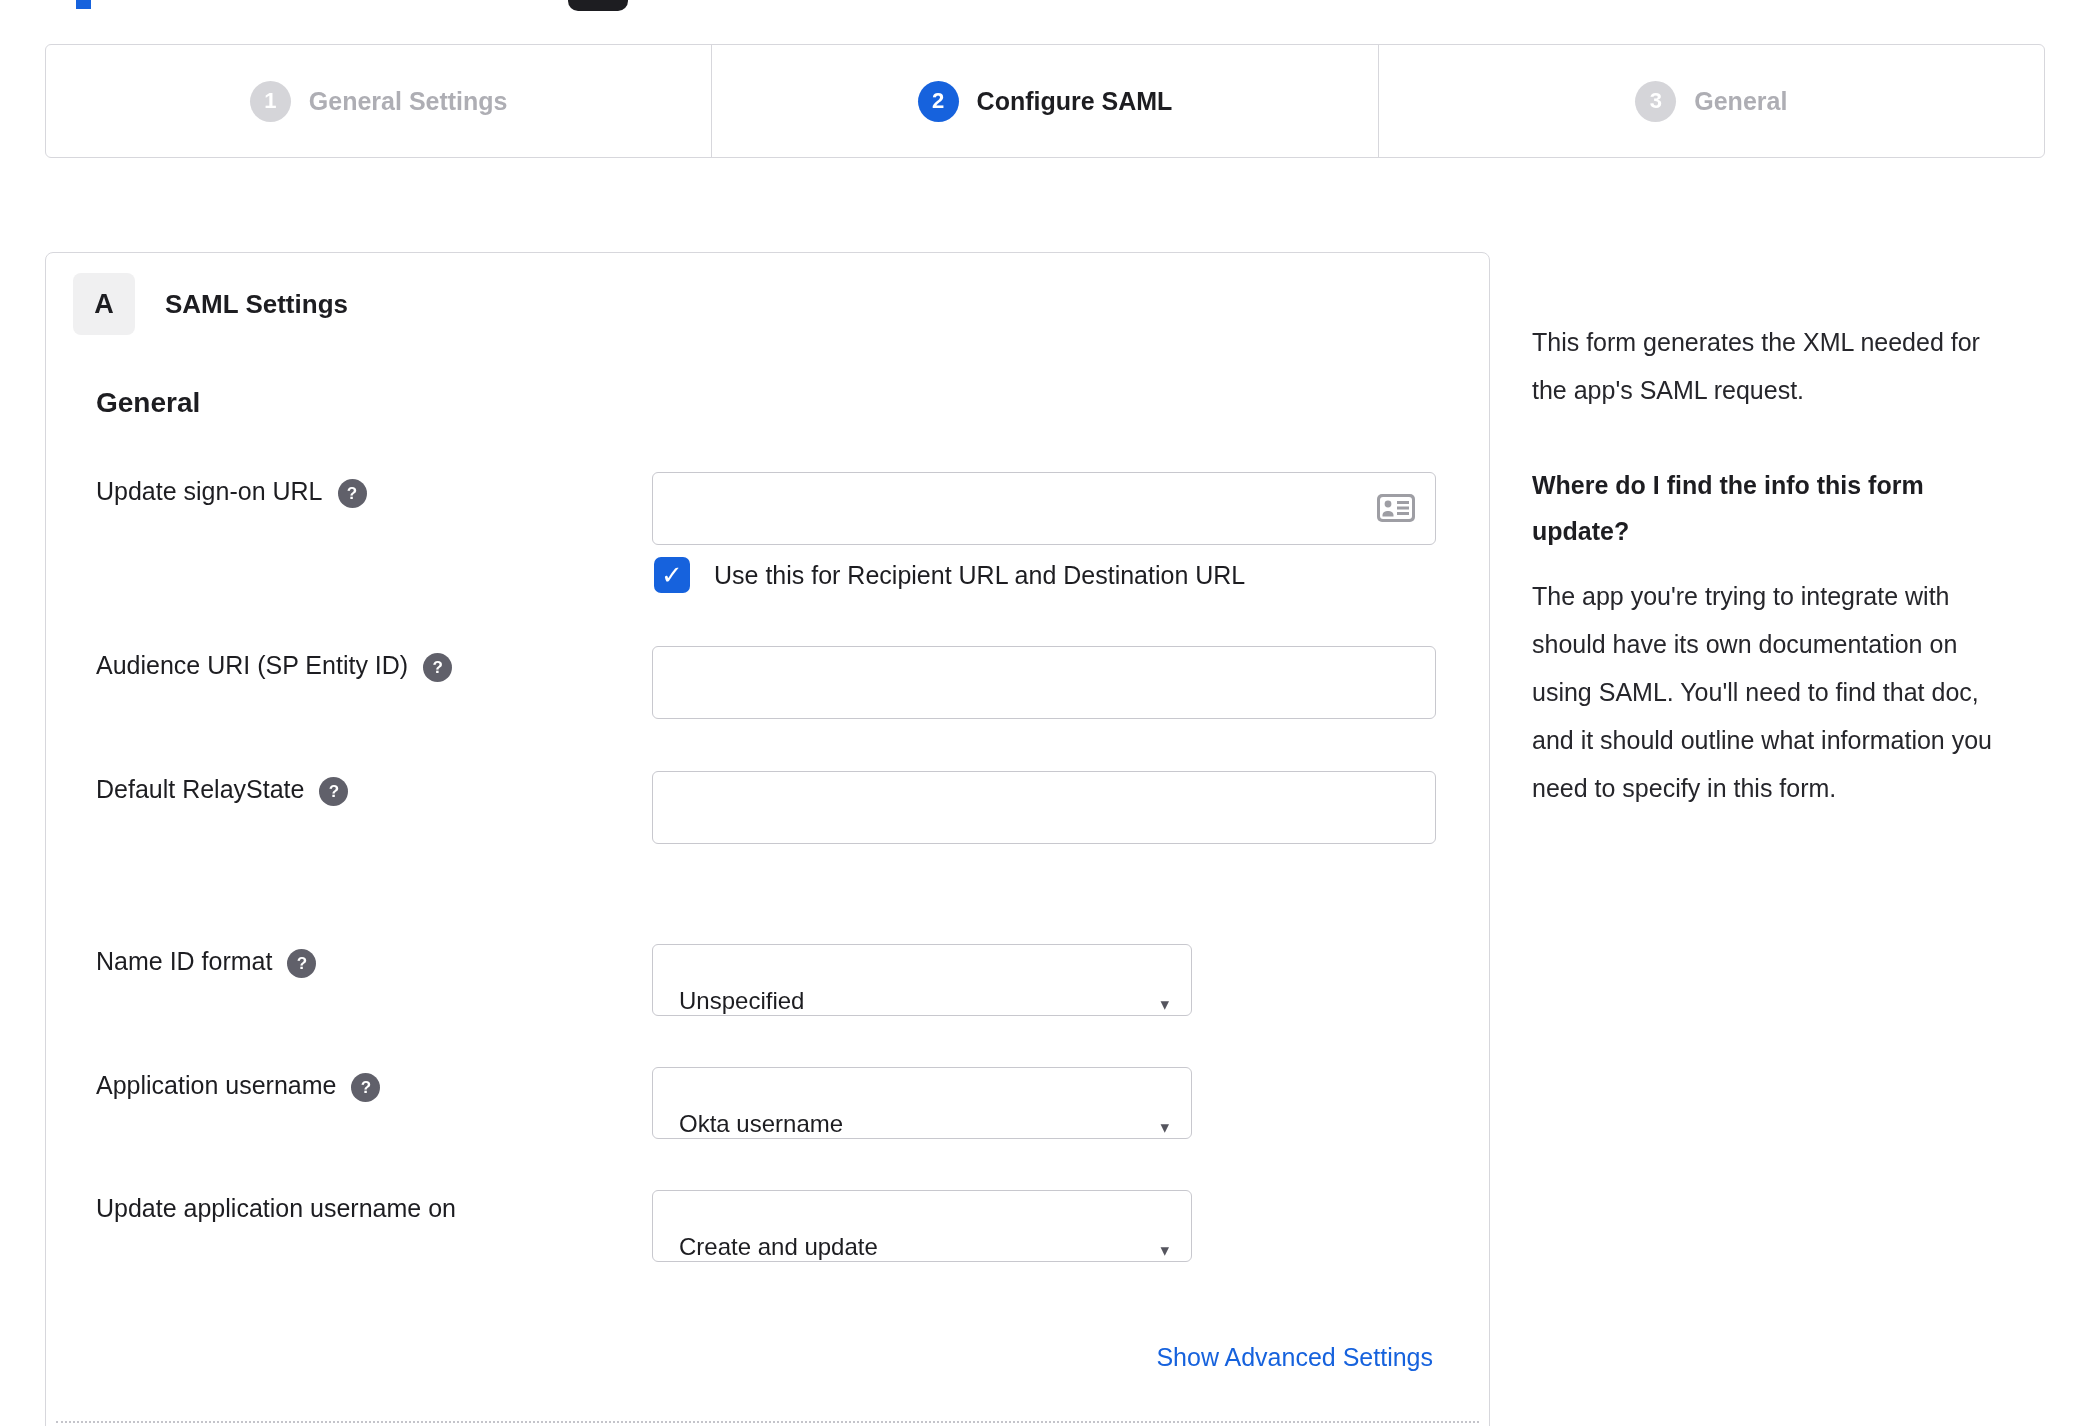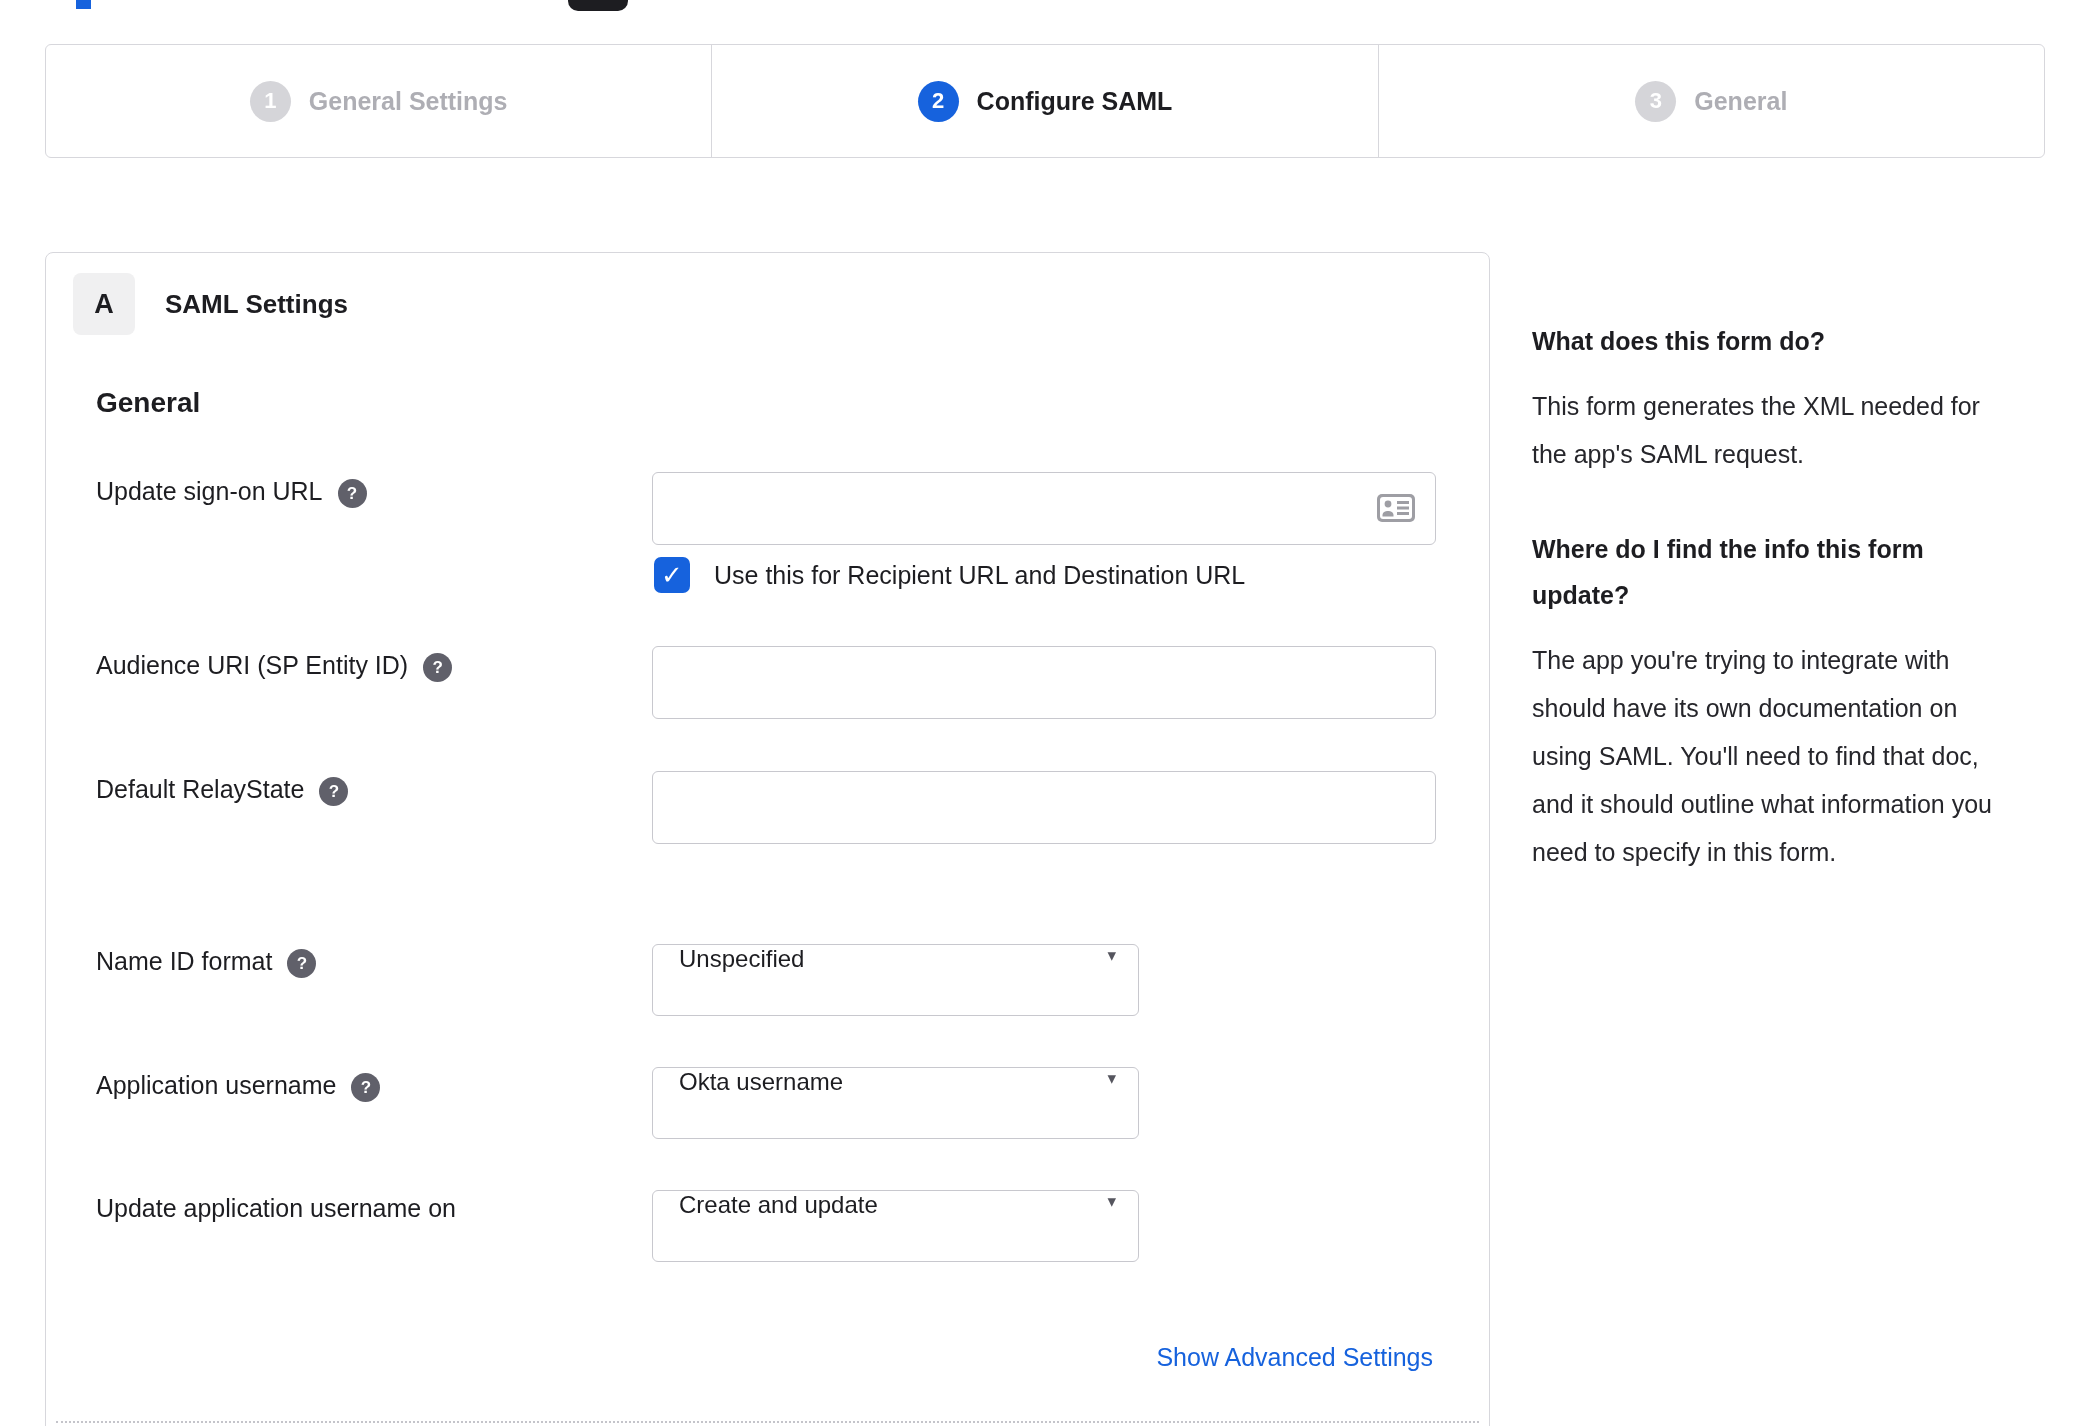--- a/index.html
+++ b/index.html
@@ -97,23 +97,23 @@
     width: 36px; height: 36px; border-radius: 7px; background: #1662dd;
     display: flex; align-items: center; justify-content: center;
     color: #ffffff; font-size: 26px; font-weight: bold; cursor: pointer;
   }
   .checkbox-label { font-size: 25px; color: #1d1d21; }
   .helper-text {
     position: absolute; left: 608px;
     font-size: 24px; color: #6e6e78;
   }
   .select {
-    position: absolute; left: 606px; width: 487px; height: 72px;
+    position: absolute; left: 606px; width: 540px; height: 72px;
     border: 1px solid #c8c8ce; border-radius: 6px; background: #ffffff;
-    display: flex; align-items: flex-start; padding: 0 26px;
+    display: flex; align-items: flex-end; padding: 0 26px;
     font-size: 24px; color: #1d1d21; cursor: pointer;
   }
   .select .caret {
     position: absolute; right: 22px; font-size: 17px; color: #55555e;
   }
   .advanced-link {
     position: absolute; right: 56px; top: 1090px;
     font-size: 25px; font-weight: 400; color: #1662dd;
     text-decoration: none; cursor: pointer;
   }
@@ -222,19 +222,18 @@
       <span>Create and update</span>
       <span class="caret">▾</span>
     </div>
 
     <a class="advanced-link">Show Advanced Settings</a>
 
     <div class="dotted-divider"></div>
   </div>
 
   <div class="sidebar">
-    <h3>What does this form do?</h3>
     <p>This form generates the XML needed for the app's SAML request.</p>
     <h3>Where do I find the info this form update?</h3>
     <p>The app you're trying to integrate with should have its own documentation on using SAML. You'll need to find that doc, and it should outline what information you need to specify in this form.</p>
   </div>
 
 </div>
 
 </body></html>

